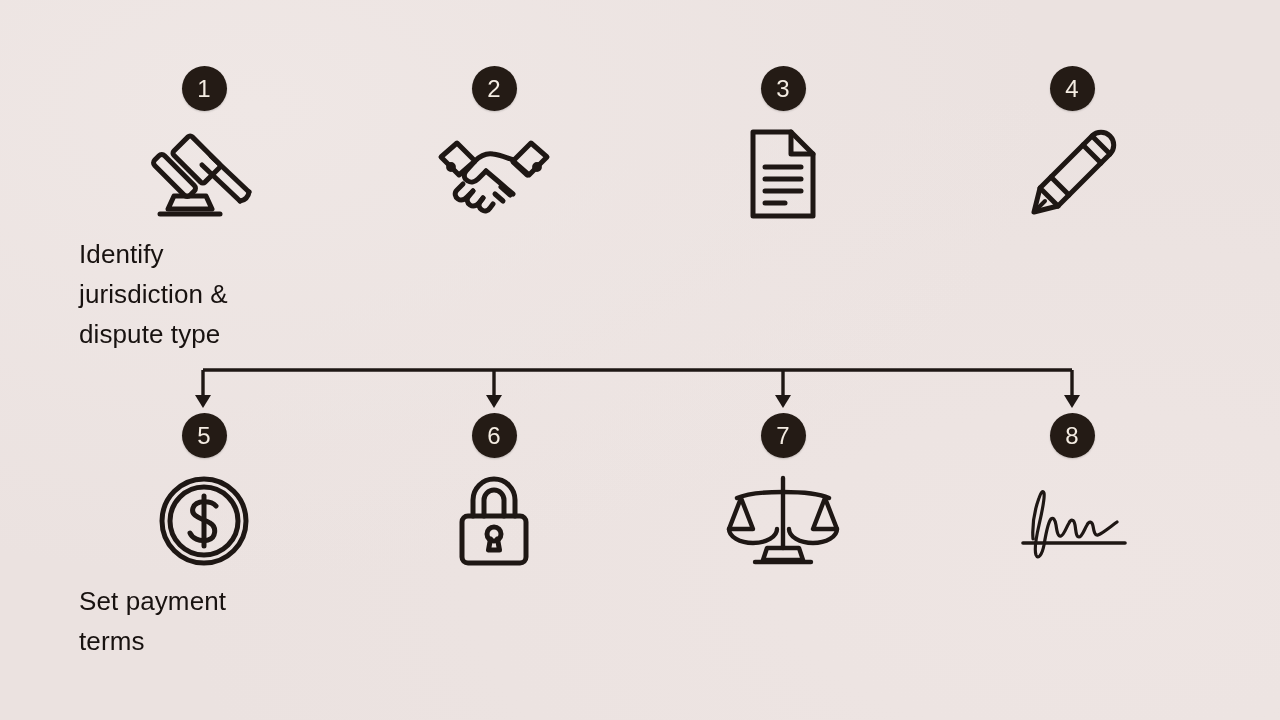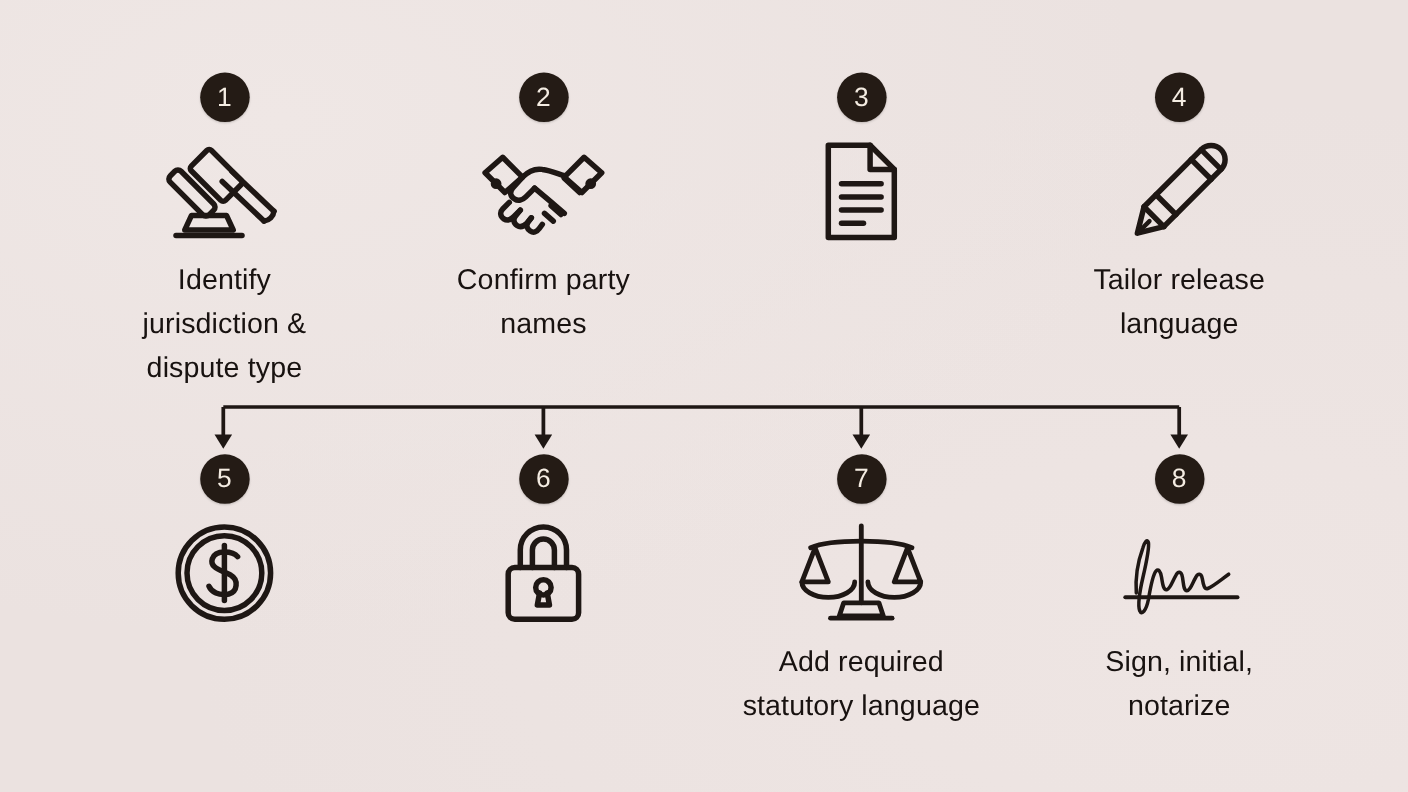--- a/index.html
+++ b/index.html
@@ -91,21 +91,20 @@
     stroke: #1e1714;
     stroke-width: 4.4;
     stroke-linecap: round;
     stroke-linejoin: round;
   }
 
   
   .label {
     margin-top: 10px;
     width: 250px;
-    text-align: center;
     font-size: 26px;
     line-height: 40px;
     color: #181210;
     white-space: pre-line;
     letter-spacing: 0.1px;
   }
 
   
   #connector {
     position: absolute;
@@ -157,22 +156,20 @@
             <path d="M51 37 L64 48 L78 60"></path>
             <path d="M78 28 L92 41"></path>
             <path d="M66 53 L75 61"></path>
             <path d="M60 60 L68 67"></path>
             <path d="M28 50 L22 56 C19 59 20 63 23 65 C26 67 29 66 32 63 L38 57"></path>
             <path d="M38 57 L34 62 C31 65 32 69 35 71 C38 73 41 72 44 69 L48 64"></path>
             <path d="M48 64 L45 68 C43 71 44 74 47 76 C50 78 53 77 55 74 L58 70"></path>
           </g>
         </svg>
       </div>
-      <div class="label">Confirm party
-names</div>
     </div>
 
     <div class="step c3">
       <div class="badge">3</div>
       <div class="icon-wrap">
         <svg width="72" height="94" viewBox="0 0 72 94" aria-hidden="true">
           <g class="ln">
             <path d="M6 5 L44 5 L66 27 L66 89 L6 89 Z"></path>
             <path d="M44 5 L44 27 L66 27"></path>
             <line x1="18" y1="40" x2="54" y2="40"></line>
@@ -191,22 +188,20 @@
           <g class="ln">
             <path d="M66 8 L84 26 L32 78 L14 60 Z"></path>
             <path d="M66 8 a12.7 12.7 0 0 1 18 18"></path>
             <line x1="57" y1="17" x2="75" y2="35"></line>
             <line x1="25" y1="49" x2="43" y2="67"></line>
             <path d="M14 60 L8 84 L32 78"></path>
             <path d="M8 84 L19 73" stroke-width="4"></path>
           </g>
         </svg>
       </div>
-      <div class="label">Tailor release
-language</div>
     </div>
   </div>
 
   <svg id="connector" viewBox="0 0 1280 62" aria-hidden="true">
     <g fill="none" stroke="#1e1714" stroke-width="3.4">
       <line x1="203" y1="14" x2="1072" y2="14"></line>
       <line x1="203" y1="14" x2="203" y2="40"></line>
       <line x1="494" y1="14" x2="494" y2="40"></line>
       <line x1="783" y1="14" x2="783" y2="40"></line>
       <line x1="1072" y1="14" x2="1072" y2="40"></line>
@@ -226,20 +221,22 @@
       <div class="icon-wrap">
         <svg width="92" height="92" viewBox="0 0 92 92" aria-hidden="true">
           <g class="ln">
             <circle cx="46" cy="46" r="42"></circle>
             <circle cx="46" cy="46" r="34"></circle>
             <path d="M58 31 C54 26 38 24 35 33 C32 42 46 44 52 48 C59 52 58 63 50 65 C41 67 34 63 32 58"></path>
             <line x1="46" y1="21" x2="46" y2="71"></line>
           </g>
         </svg>
       </div>
+      <div class="label">Set payment
+terms</div>
     </div>
 
     <div class="step c2">
       <div class="badge">6</div>
       <div class="icon-wrap">
         <svg width="74" height="92" viewBox="0 0 74 92" aria-hidden="true">
           <g class="ln">
             <path d="M16 41 L16 25 a21 21 0 0 1 42 0 L58 41"></path>
             <path d="M27 41 L27 25 a10 10 0 0 1 20 0 L47 41"></path>
             <rect x="5" y="41" width="64" height="47" rx="6"></rect>
@@ -259,35 +256,31 @@
             <path d="M10 24 C28 16 84 16 102 24"></path>
             <path d="M10 24 L-2 55 L22 55 Z" transform="translate(4,0)"></path>
             <path d="M102 24 L90 55 L114 55 Z" transform="translate(-4,0)"></path>
             <path d="M2 55 a24 14 0 0 0 48 0"></path>
             <path d="M62 55 a24 14 0 0 0 48 0"></path>
             <path d="M40 74 L72 74 L76 86 L36 86 Z"></path>
             <line x1="28" y1="88" x2="84" y2="88"></line>
           </g>
         </svg>
       </div>
-      <div class="label">Add required
-statutory language</div>
     </div>
 
     <div class="step c4">
       <div class="badge">8</div>
       <div class="icon-wrap">
         <svg width="122" height="92" viewBox="0 0 122 92" aria-hidden="true">
           <g fill="none" stroke="#1e1714" stroke-width="3.2" stroke-linecap="round" stroke-linejoin="round">
             <path d="M22 64 C21 50 24 34 28 23 C30 17 32 15 33 18 C34 23 31 37 28 50
                      C25 63 23 74 25 80 C27 85 31 80 33 70 C35 58 37 47 40 44
                      C42 42 44 44 45 50 C46 57 47 62 50 61 C53 60 55 53 58 48
                      C60 44 63 44 64 50 C65 56 65 62 68 62 C71 62 73 55 76 50
                      C78 46 81 46 82 51 C83 57 84 61 87 60 C92 58 99 52 106 47"></path>
             <line x1="12" y1="68" x2="114" y2="68" stroke-width="3.6"></line>
           </g>
         </svg>
       </div>
-      <div class="label">Sign, initial,
-notarize</div>
     </div>
   </div>
 </div>
 
 </body></html>

